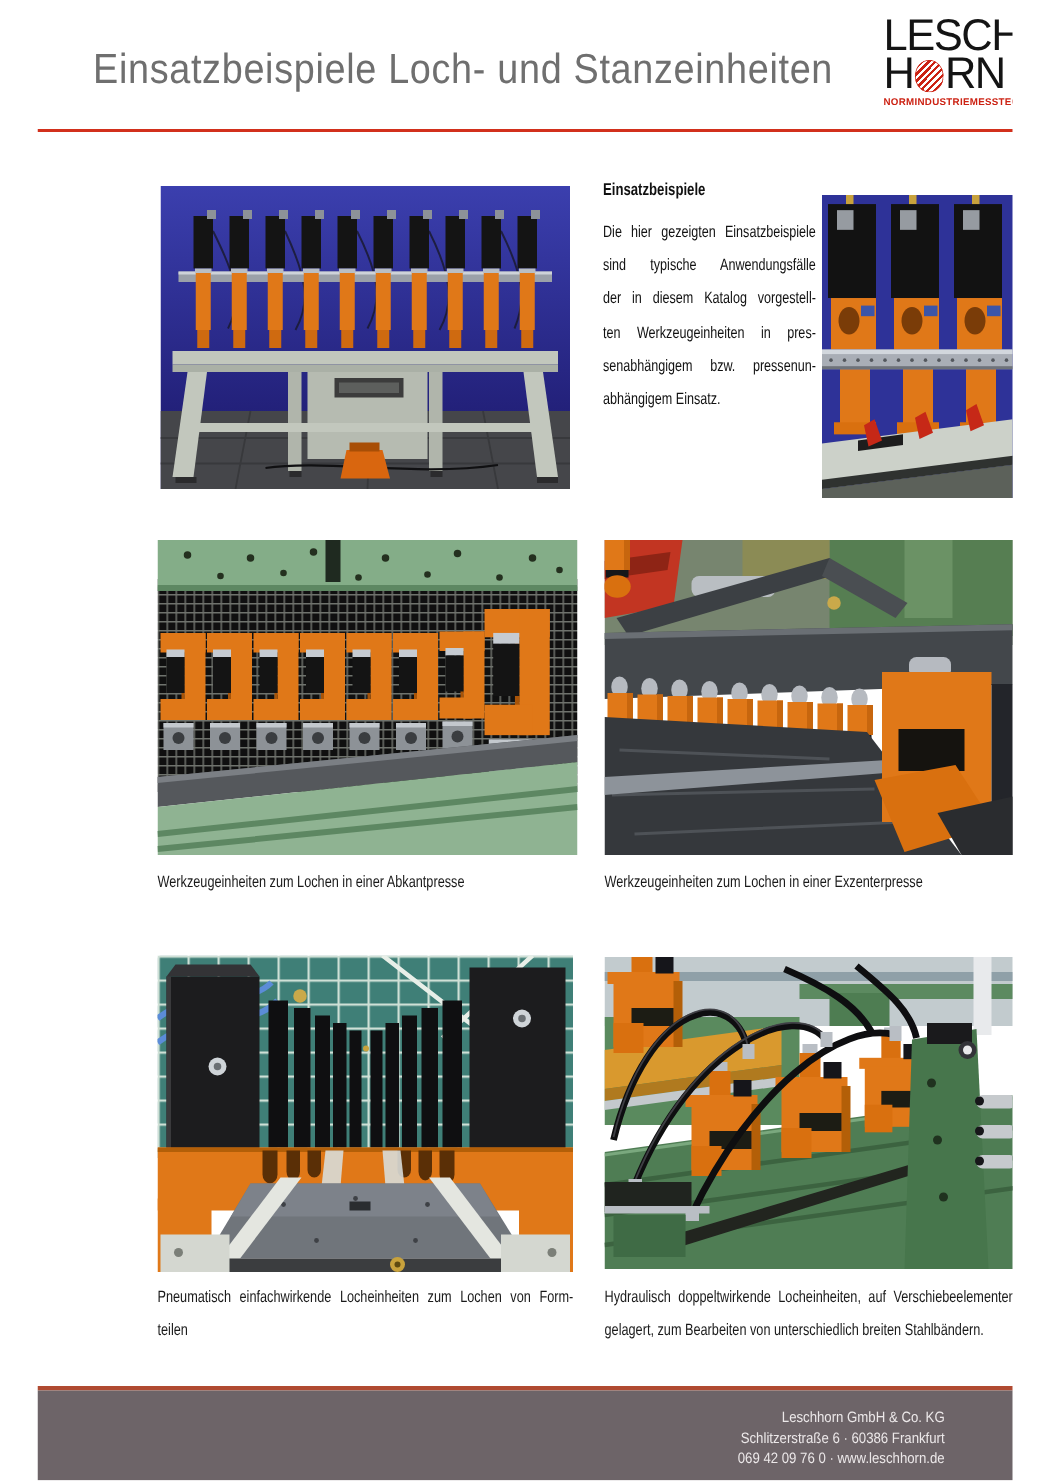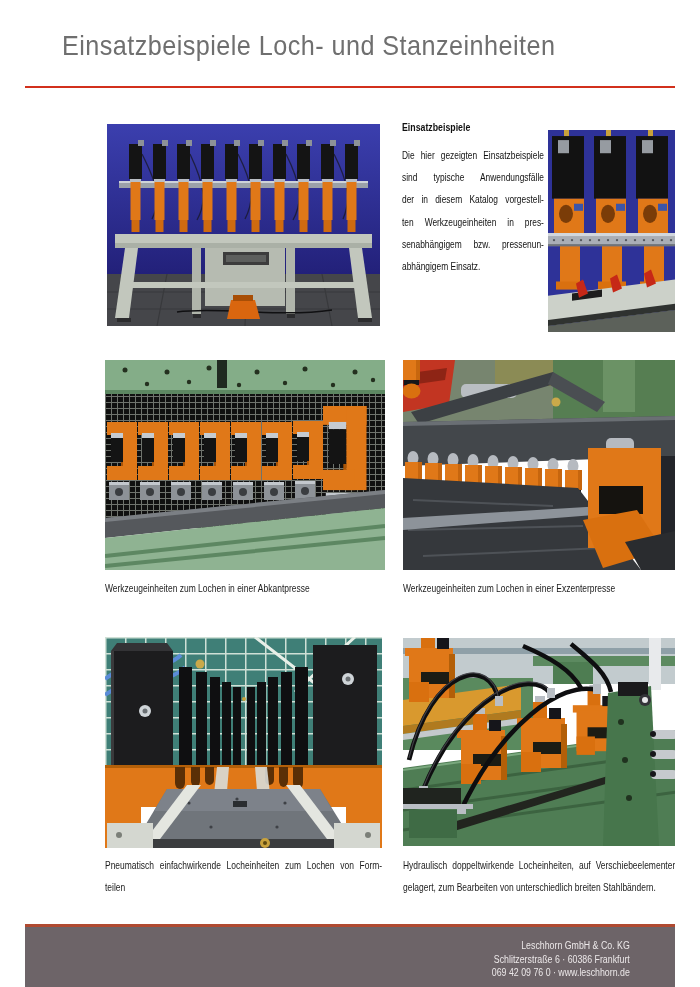--- a/index.html
+++ b/index.html
@@ -54,20 +54,33 @@
     font-size:10px;line-height:13.5px;transform:scaleX(.88);transform-origin:100% 0;
     white-space:nowrap;}
 </style>
 </head>
 <body>
 
 <div class="page">
 
   <div class="title">Einsatzbeispiele Loch- und Stanzeinheiten</div>
 
+  <div class="logo">
+    <div class="logo-line">LESCH</div>
+    <div class="logo-line">
+      <span>H</span>
+        <span class="logo-o"></span>
+        <span>RN</span>
+    </div>
+    <div class="logo-tagline">
+      <span>NORM</span>
+      <span>INDUSTRIE</span>
+      <span>MESSTECHNIK</span>
+    </div>
+  </div>
 
   <div class="rule-top"></div>
 
   <div class="photo" id="photo1">
     <svg viewBox="0 0 273 202" preserveAspectRatio="none">
       <defs>
         <linearGradient id="bg1" x1="0" y1="0" x2="0" y2="1">
           <stop offset="0" stop-color="#3b3fae"></stop>
             <stop offset="0.85" stop-color="#1f1c72"></stop>
         </linearGradient>

